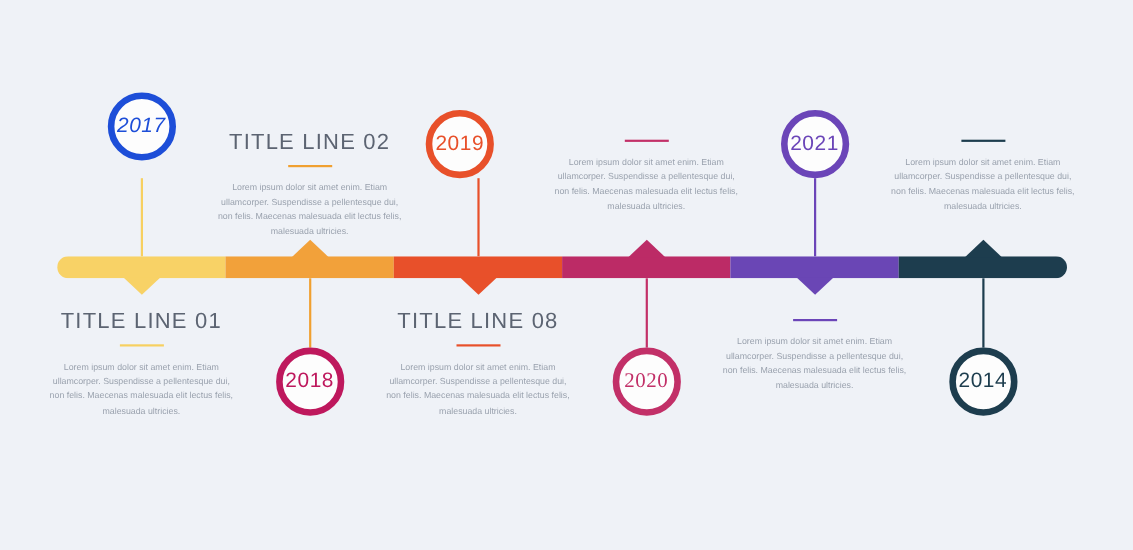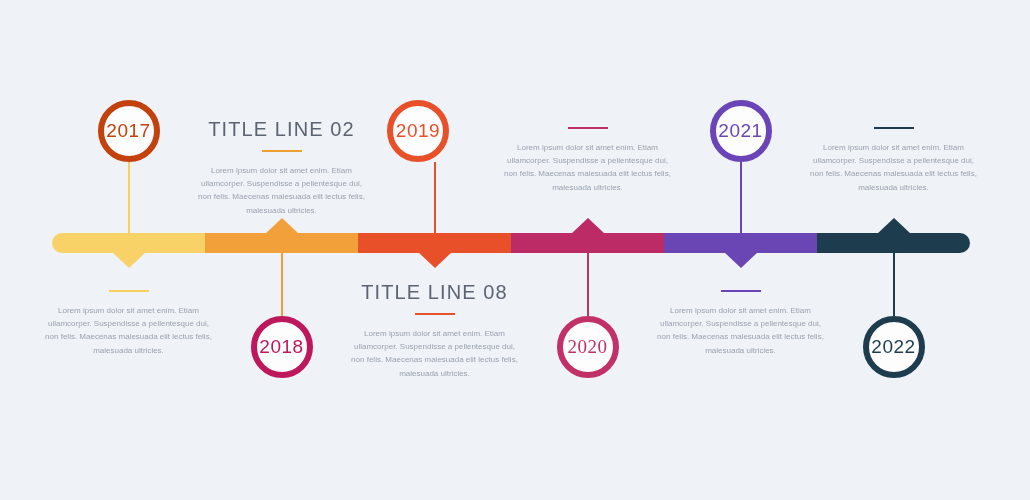--- a/index.html
+++ b/index.html
@@ -112,24 +112,25 @@
       <div class="seg" style="background: rgb(242, 161, 58);"></div>
       <div class="seg" style="background: rgb(232, 80, 42);"></div>
       <div class="seg" style="background: rgb(188, 43, 102);"></div>
       <div class="seg" style="background: rgb(106, 70, 181);"></div>
       <div class="seg" style="background: rgb(29, 61, 78);"></div>
     </div>
 
   <div id="overlay">
       <div class="arrow down" style="left: 111.5px; color: rgb(248, 210, 102);"></div>
       <div class="stem" style="left: 127.5px; background: rgb(247, 208, 96); top: 162px; height: 71px;"></div>
-      <div class="circle" style="left: 97.5px; color: #c2410c; top: 100px;">
+      <div class="circle" style="left: 97.5px; color: #1d4ed8; top: 84px; font-style: italic;">
         <span>2017</span>
       </div>
       <div class="block" style="left: 28.5px; color: rgb(247, 208, 96); top: 281px;">
+        <div class="title">TITLE LINE 01</div>
         <div class="rule"></div>
         <p class="body">Lorem ipsum dolor sit amet enim. Etiam ullamcorper. Suspendisse a pellentesque dui, non felis. Maecenas malesuada elit lectus felis, malesuada ultricies.</p>
       </div>
       <div class="arrow up" style="left: 264.5px; color: rgb(242, 161, 58);"></div>
       <div class="stem" style="left: 280.5px; background: rgb(240, 160, 48); top: 253px; height: 63px;"></div>
       <div class="circle" style="left: 250.5px; color: #be185d; top: 316px;">
         <span>2018</span>
       </div>
       <div class="block" style="left: 181.5px; color: rgb(240, 160, 48); top: 118px;">
         <div class="title">TITLE LINE 02</div>
@@ -160,21 +161,21 @@
       <div class="circle" style="left: 709.5px; color: rgb(107, 69, 184); top: 100px;">
         <span>2021</span>
       </div>
       <div class="block" style="left: 640.5px; color: rgb(107, 69, 184); top: 281px;">
         <div class="rule"></div>
         <p class="body">Lorem ipsum dolor sit amet enim. Etiam ullamcorper. Suspendisse a pellentesque dui, non felis. Maecenas malesuada elit lectus felis, malesuada ultricies.</p>
       </div>
       <div class="arrow up" style="left: 876.5px; color: rgb(29, 61, 78);"></div>
       <div class="stem" style="left: 892.5px; background: rgb(29, 61, 78); top: 253px; height: 63px;"></div>
       <div class="circle" style="left: 862.5px; color: rgb(29, 61, 78); top: 316px;">
-        <span>2022</span>
+        <span>2014</span>
       </div>
       <div class="block" style="left: 793.5px; color: rgb(29, 61, 78); top: 118px;">
         <div class="rule"></div>
         <p class="body">Lorem ipsum dolor sit amet enim. Etiam ullamcorper. Suspendisse a pellentesque dui, non felis. Maecenas malesuada elit lectus felis, malesuada ultricies.</p>
       </div>
     </div>
 
 </div>
 
 </body></html>

